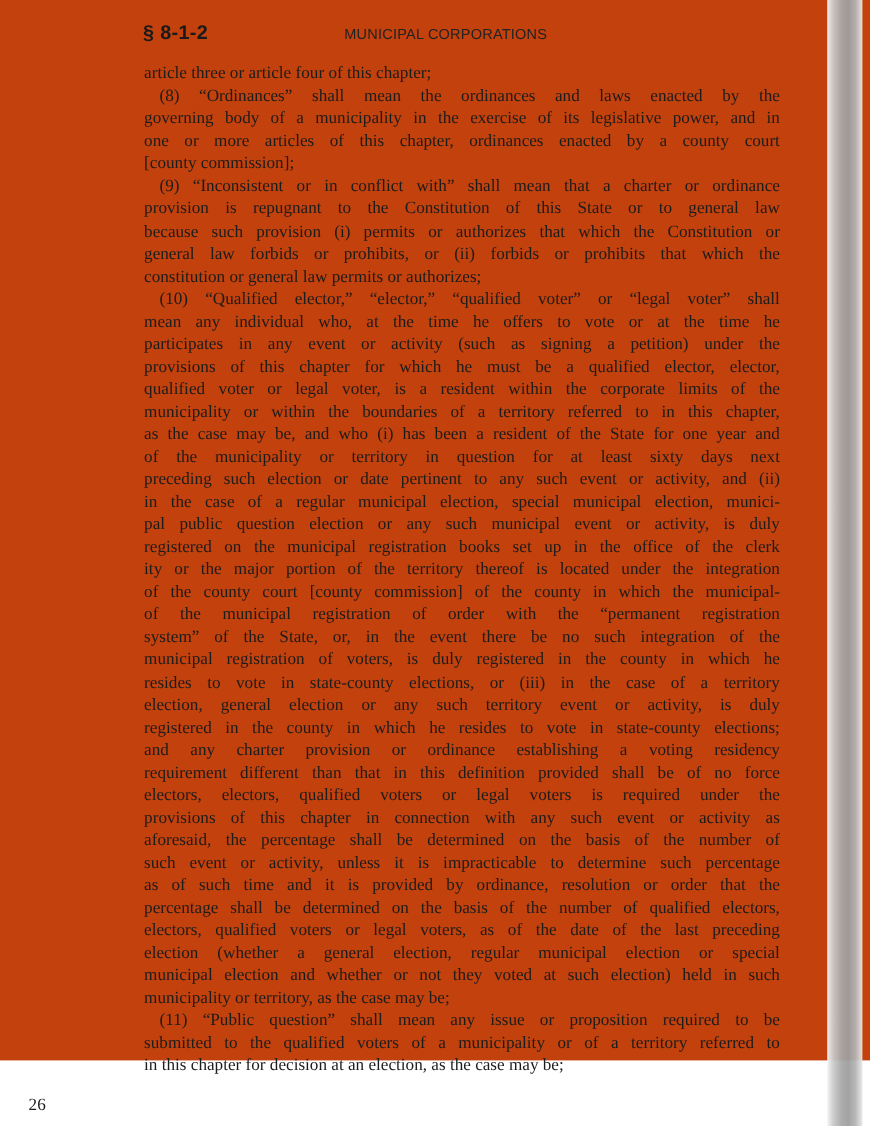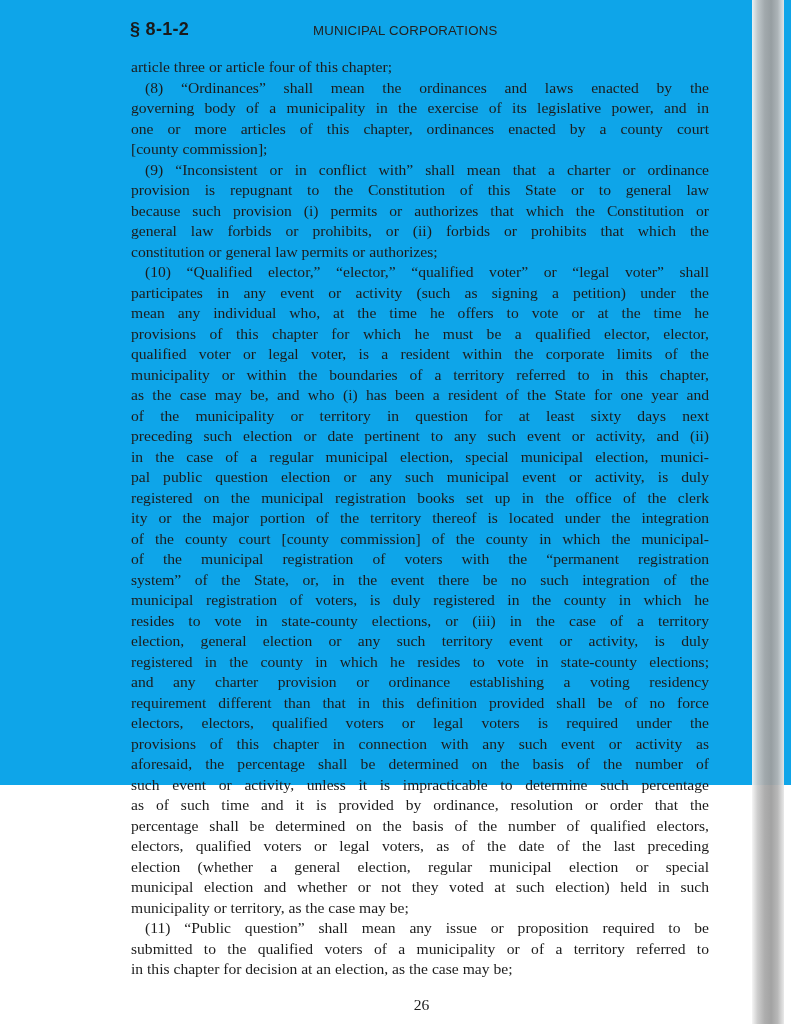--- a/index.html
+++ b/index.html
@@ -11,22 +11,22 @@
       width: 791px;
       height: 1024px;
       position: relative;
       overflow: hidden;
     }
     .page {
       position: absolute;
       left: 0;
       top: 0;
       width: 791px;
-      height: 785px;
-      background: #0ea5e9;
+      height: 964px;
+      background: #c2410c;
     }
     .binding-shadow {
       position: absolute;
       left: 752px;
       top: 0;
       width: 32px;
       height: 1024px;
       background: linear-gradient(to right,
         #f4f4f4 0%,
         #c9c9c9 18%,
@@ -84,21 +84,20 @@
       text-align-last: left;
     }
     .line.indent {
       padding-left: 14px;
     }
     .page-number {
       position: absolute;
       left: 0;
       width: 791px;
       top: 996px;
-      text-align: center;
       font-family: "Liberation Serif", serif;
       font-size: 15.6px;
       color: #1c1c1c;
     }
     .page-number span {
       position: relative;
       left: 26px;
     }
   </style>
 </head>
@@ -124,34 +123,34 @@
       </div>
       <div>
         <span class="line indent">(9) “Inconsistent or in conflict with” shall mean that a charter or ordinance</span>
         <span class="line">provision is repugnant to the Constitution of this State or to general law</span>
         <span class="line">because such provision (i) permits or authorizes that which the Constitution or</span>
         <span class="line">general law forbids or prohibits, or (ii) forbids or prohibits that which the</span>
         <span class="line last">constitution or general law permits or authorizes;</span>
       </div>
       <div>
         <span class="line indent">(10) “Qualified elector,” “elector,” “qualified voter” or “legal voter” shall</span>
+        <span class="line">mean any individual who, at the time he offers to vote or at the time he</span>
         <span class="line">participates in any event or activity (such as signing a petition) under the</span>
-        <span class="line">mean any individual who, at the time he offers to vote or at the time he</span>
         <span class="line">provisions of this chapter for which he must be a qualified elector, elector,</span>
         <span class="line">qualified voter or legal voter, is a resident within the corporate limits of the</span>
         <span class="line">municipality or within the boundaries of a territory referred to in this chapter,</span>
         <span class="line">as the case may be, and who (i) has been a resident of the State for one year and</span>
         <span class="line">of the municipality or territory in question for at least sixty days next</span>
         <span class="line">preceding such election or date pertinent to any such event or activity, and (ii)</span>
         <span class="line">in the case of a regular municipal election, special municipal election, munici-</span>
         <span class="line">pal public question election or any such municipal event or activity, is duly</span>
         <span class="line">registered on the municipal registration books set up in the office of the clerk</span>
         <span class="line">ity or the major portion of the territory thereof is located under the integration</span>
         <span class="line">of the county court [county commission] of the county in which the municipal-</span>
-        <span class="line">of the municipal registration of voters with the “permanent registration</span>
+        <span class="line">of the municipal registration of order with the “permanent registration</span>
         <span class="line">system” of the State, or, in the event there be no such integration of the</span>
         <span class="line">municipal registration of voters, is duly registered in the county in which he</span>
         <span class="line">resides to vote in state-county elections, or (iii) in the case of a territory</span>
         <span class="line">election, general election or any such territory event or activity, is duly</span>
         <span class="line">registered in the county in which he resides to vote in state-county elections;</span>
         <span class="line">and any charter provision or ordinance establishing a voting residency</span>
         <span class="line">requirement different than that in this definition provided shall be of no force</span>
         <span class="line">electors, electors, qualified voters or legal voters is required under the</span>
         <span class="line">provisions of this chapter in connection with any such event or activity as</span>
         <span class="line">aforesaid, the percentage shall be determined on the basis of the number of</span>

